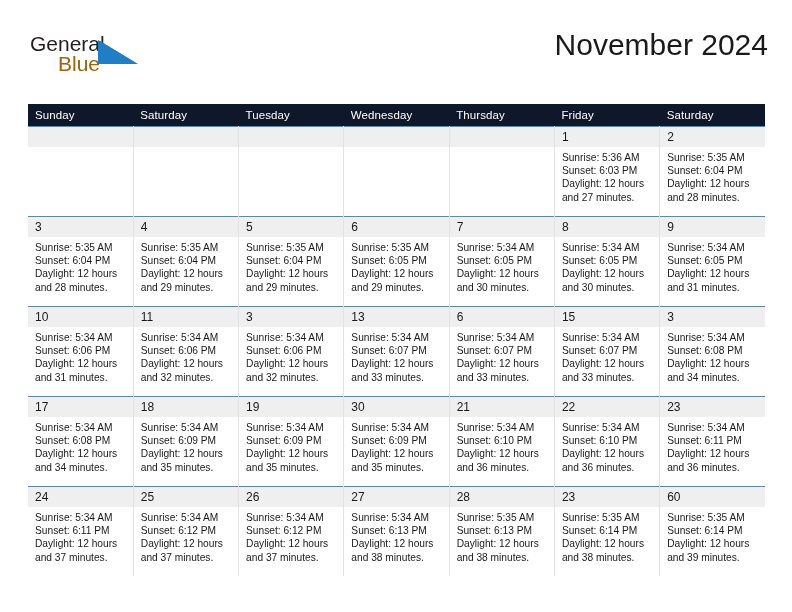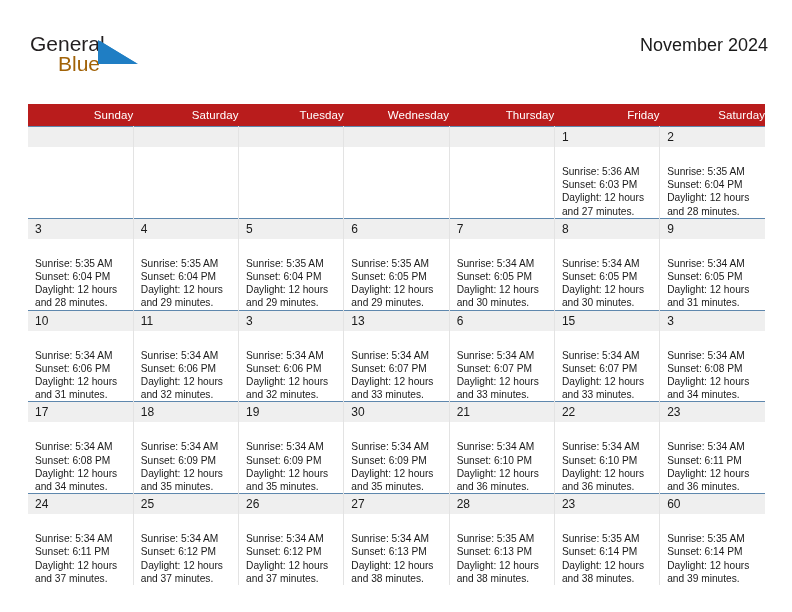--- a/index.html
+++ b/index.html
@@ -63,21 +63,21 @@
     height: 24px;
   }
 
   .title-block {
     position: absolute;
     right: 0;
     top: 0;
     text-align: right;
   }
   .cal-title {
-    font-size: 18px;
+    font-size: 30px;
     color: #1a1a1a;
     line-height: 34px;
     white-space: nowrap;
     font-weight: normal;
     margin: 0;
   }
   .cal-subtitle {
     font-size: 15px;
     color: #1a1a1a;
     line-height: 22px;
@@ -88,25 +88,25 @@
   
   .calendar {
     position: absolute;
     left: 28px;
     top: 104px;
     width: 737px;
     border-collapse: collapse;
     table-layout: fixed;
   }
   .calendar th {
-    background: #b91c1c;
+    background: #0f172a;
     color: #ffffff;
     font-weight: normal;
     font-size: 11.5px;
-    text-align: right;
+    text-align: left;
     padding: 5px 0 5px 7px;
     height: 12px;
     border: none;
     letter-spacing: 0.1px;
     margin-top: 12px;
   }
   .calendar td {
     vertical-align: top;
     padding: 0;
     border: none;
@@ -128,21 +128,20 @@
     box-sizing: content-box;
   }
   .daynum.empty {
     color: transparent;
   }
   .cell-body {
     padding: 4px 6px 0 7px;
     font-size: 10.2px;
     line-height: 13.2px;
     color: #1a1a1a;
-    margin-top: 14px;
   }
   .cell-body div {
     white-space: nowrap;
   }
 </style>
 </head>
 <body>
 
 <div class="page">
 

